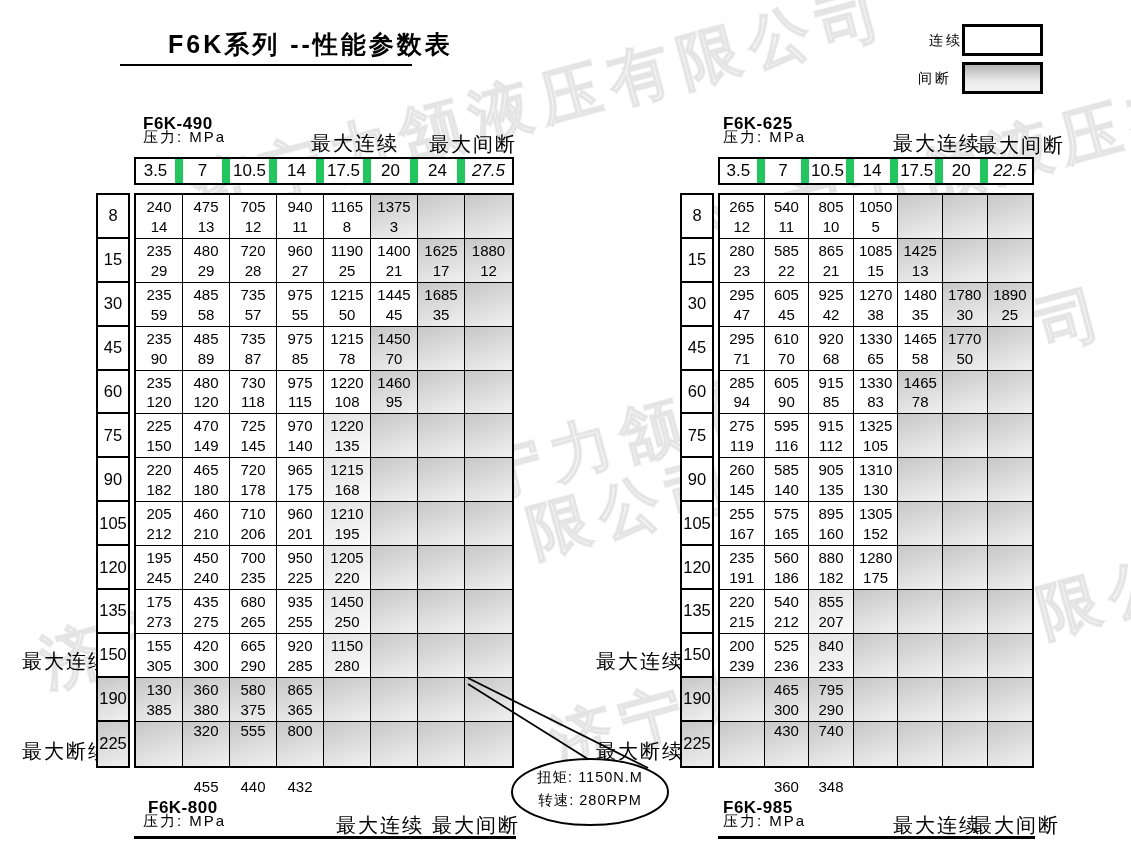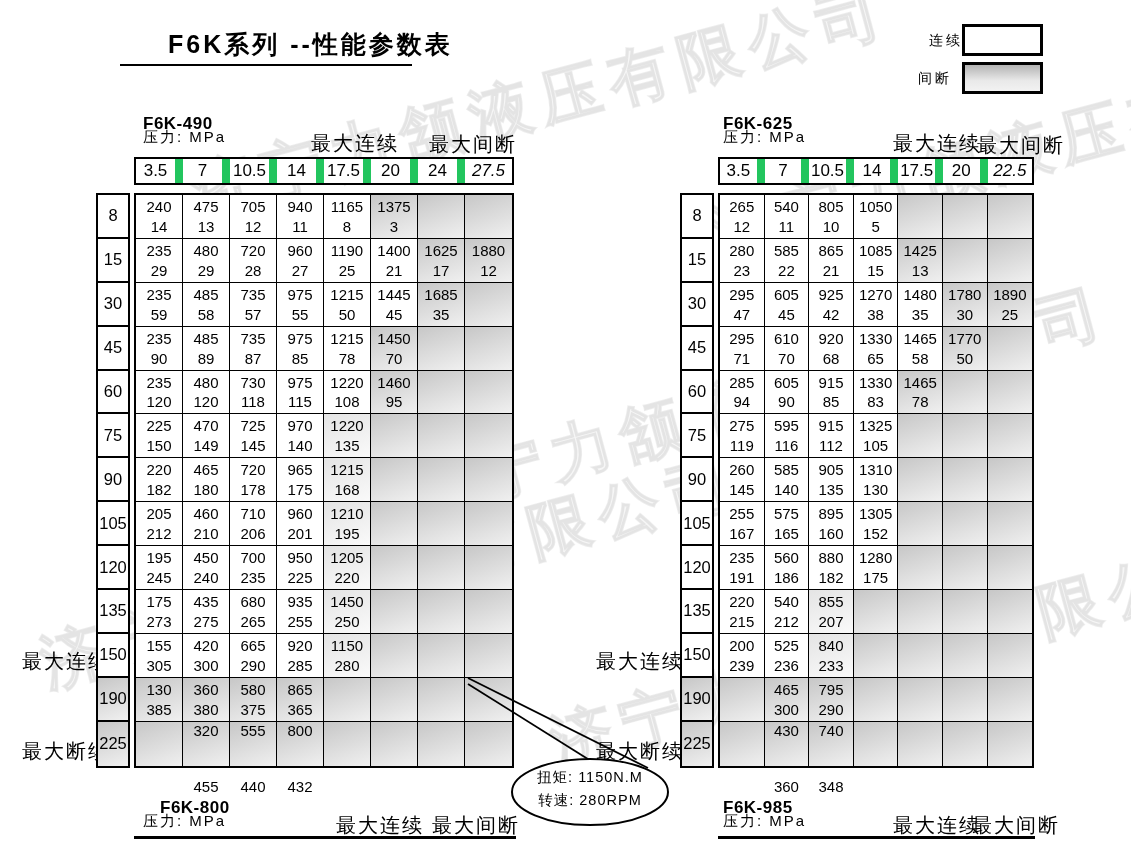--- a/index.html
+++ b/index.html
@@ -693,21 +693,21 @@
           <span>740</span>
           <span>348</span>
         </div>
         <div class="cell lastr sh2"></div>
         <div class="cell lastr sh2"></div>
         <div class="cell lastr sh2"></div>
         <div class="cell lastc lastr sh2"></div>
       </div>
     </div>
 
-  <div class="tname" style="left:160px;top:790px">F6K-800</div>
+  <div class="tname" style="left:148px;top:790px">F6K-800</div>
   <div class="lbl" style="left:143px;top:812px">压力: MPa</div>
   <div class="lbl small" style="left:336px;top:812px">最大连续</div>
   <div class="lbl small" style="left:432px;top:812px">最大间断</div>
   <div class="bline" style="left:134px;top:836px;width:382px"></div>
 
   <div class="tname" style="left:723px;top:790px">F6K-985</div>
   <div class="lbl" style="left:723px;top:812px">压力: MPa</div>
   <div class="lbl small" style="left:893px;top:812px">最大连续</div>
   <div class="lbl small" style="left:972px;top:812px">最大间断</div>
   <div class="bline" style="left:718px;top:836px;width:317px"></div>

